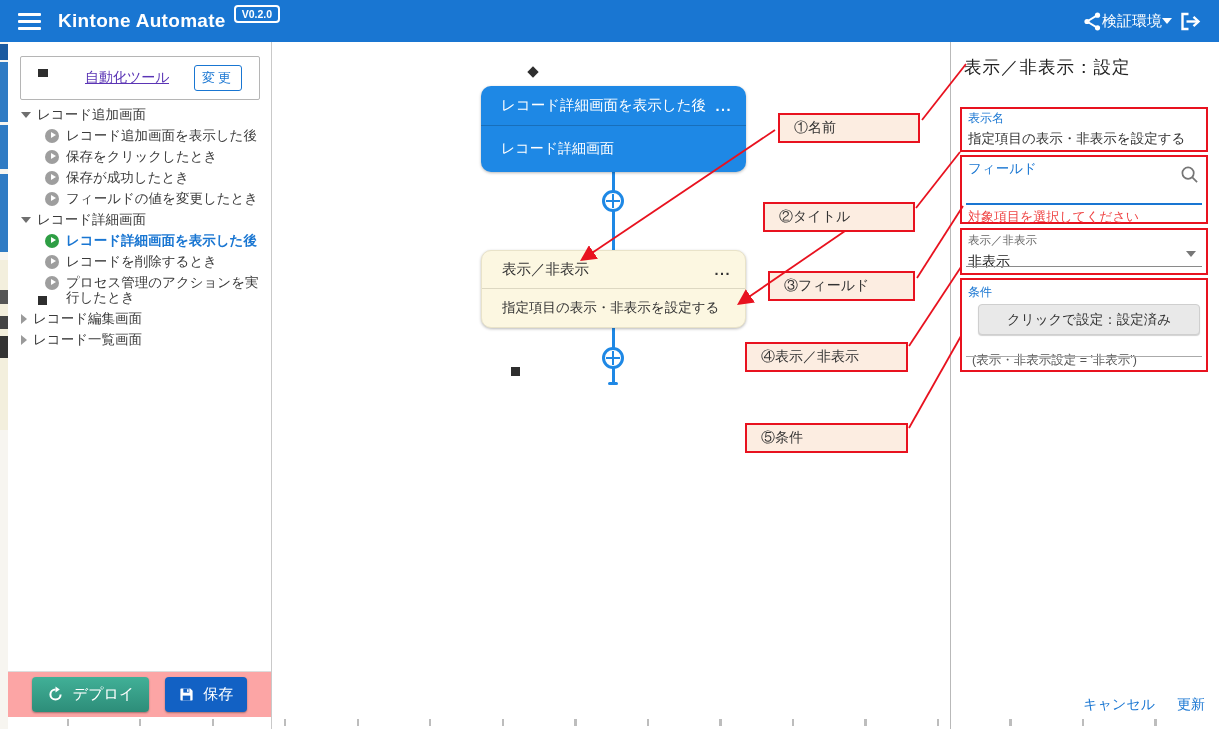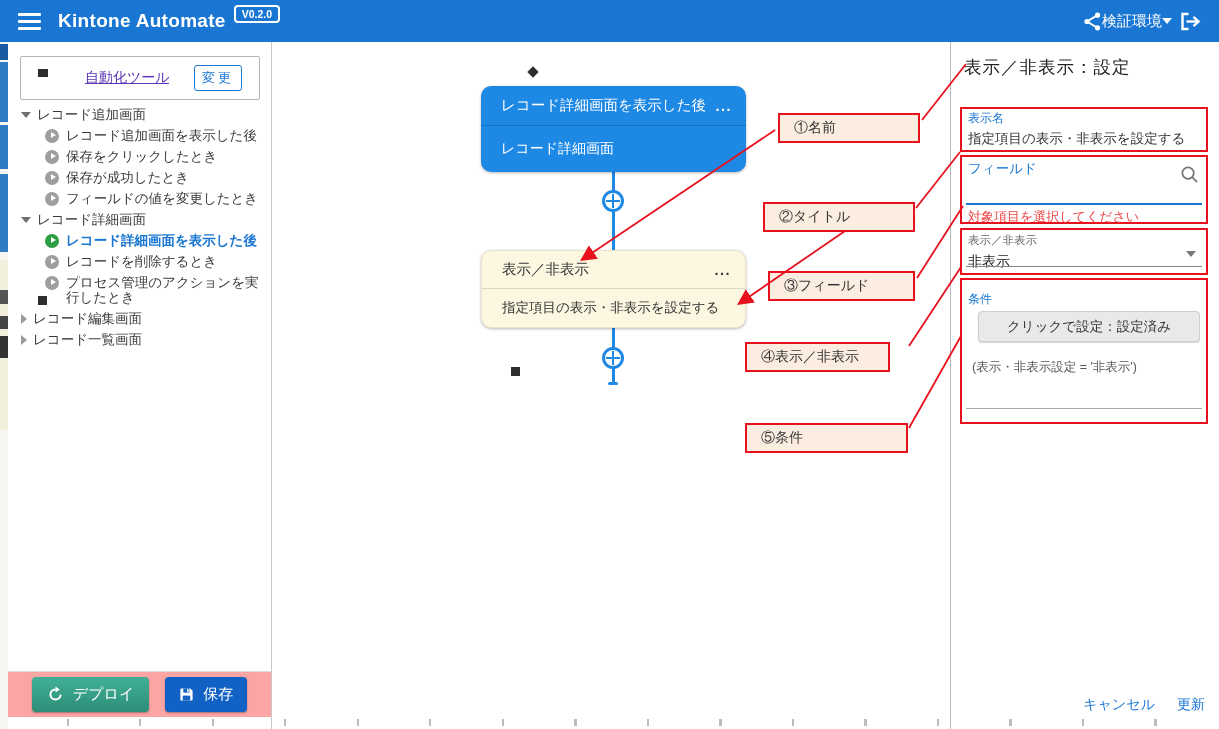--- a/index.html
+++ b/index.html
@@ -82,21 +82,21 @@
                background:#fff;box-sizing:border-box;cursor:pointer;z-index:8;}
   .plus-circle::before{content:"";position:absolute;left:1px;right:1px;top:50%;height:2px;margin-top:-1px;background:#1e88e5;}
   .plus-circle::after{content:"";position:absolute;top:1px;bottom:1px;left:50%;width:2px;margin-left:-1px;background:#1e88e5;}
   .pc1{top:148px;} .pc2{top:305px;}
 
   .callout{position:absolute;height:30px;border:2px solid #e8121f;background:#fcede1;color:#333;font-size:14px;
            display:flex;align-items:center;padding-left:14px;box-sizing:border-box;z-index:40;}
   .c1{left:506px;top:71px;width:142px;}
   .c2{left:491px;top:160px;width:152px;}
   .c3{left:496px;top:229px;width:147px;}
-  .c4{left:473px;top:300px;width:145px;}
+  .c4{left:473px;top:300px;width:163px;}
   .c5{left:473px;top:381px;width:163px;}
 
   
   .panel{position:absolute;left:950px;top:42px;width:269px;bottom:0;background:#fff;
          border-left:1px solid #b9b9b9;box-sizing:border-box;z-index:10;}
   .panel-title{position:absolute;left:13px;top:13px;margin:0;font-size:17.5px;font-weight:normal;
                color:#222;letter-spacing:1px;}
   .fgroup{position:absolute;left:9px;width:248px;border:2px solid #e8121f;box-sizing:border-box;background:#fff;}
   .flabel{font-size:12px;color:#1976d2;line-height:15px;}
   .g1{top:65px;height:45px;padding:3px 6px;font-family:Liberation Mono, monospace;}
@@ -105,21 +105,21 @@
   .g2 .flabel{font-size:13.5px;}
   .search-icon{position:absolute;right:7px;top:8px;cursor:pointer;}
   .blue-line{position:absolute;left:4px;right:4px;top:46px;height:2px;background:#1976d2;}
   .placeholder{position:absolute;left:6px;top:51px;font-size:13px;color:#ef4444;white-space:nowrap;}
   .g3{top:186px;height:47px;padding:3px 6px;cursor:pointer;}
   .g3 .flabel{color:#666;font-size:11.5px;}
   .g3 .fvalue{font-size:14px;color:#222;margin-top:5px;font-family:Liberation Mono, monospace;}
   .select-caret{position:absolute;right:10px;top:21px;width:0;height:0;border-left:5px solid transparent;
                 border-right:5px solid transparent;border-top:6px solid #777;}
   .thin-line{position:absolute;left:4px;right:4px;bottom:6px;height:1px;background:#8a8a8a;}
-  .g4{top:236px;height:146px;padding:12px 6px;}
+  .g4{top:236px;height:94px;padding:5px 6px;}
   .cond-btn{display:block;margin:4px 0 0 10px;width:222px;height:31px;background:#e9e9e9;border:1px solid #cfcfcf;
             border-radius:4px;font-size:13.5px;color:#333;cursor:pointer;box-shadow:0 1px 1px rgba(0,0,0,.18);
             font-family:inherit;}
   .cond-summary{margin:17px 0 0 4px;font-size:12.5px;color:#555;}
   .g4 .thin-line{bottom:13px;background:#aaa;}
   .panel-actions{position:absolute;right:14px;bottom:15px;display:flex;gap:22px;}
   .panel-actions a{color:#1976d2;font-size:14px;text-decoration:none;cursor:pointer;}
 
   
   .overlay{position:absolute;left:0;top:0;width:1219px;height:729px;z-index:60;pointer-events:none;}

